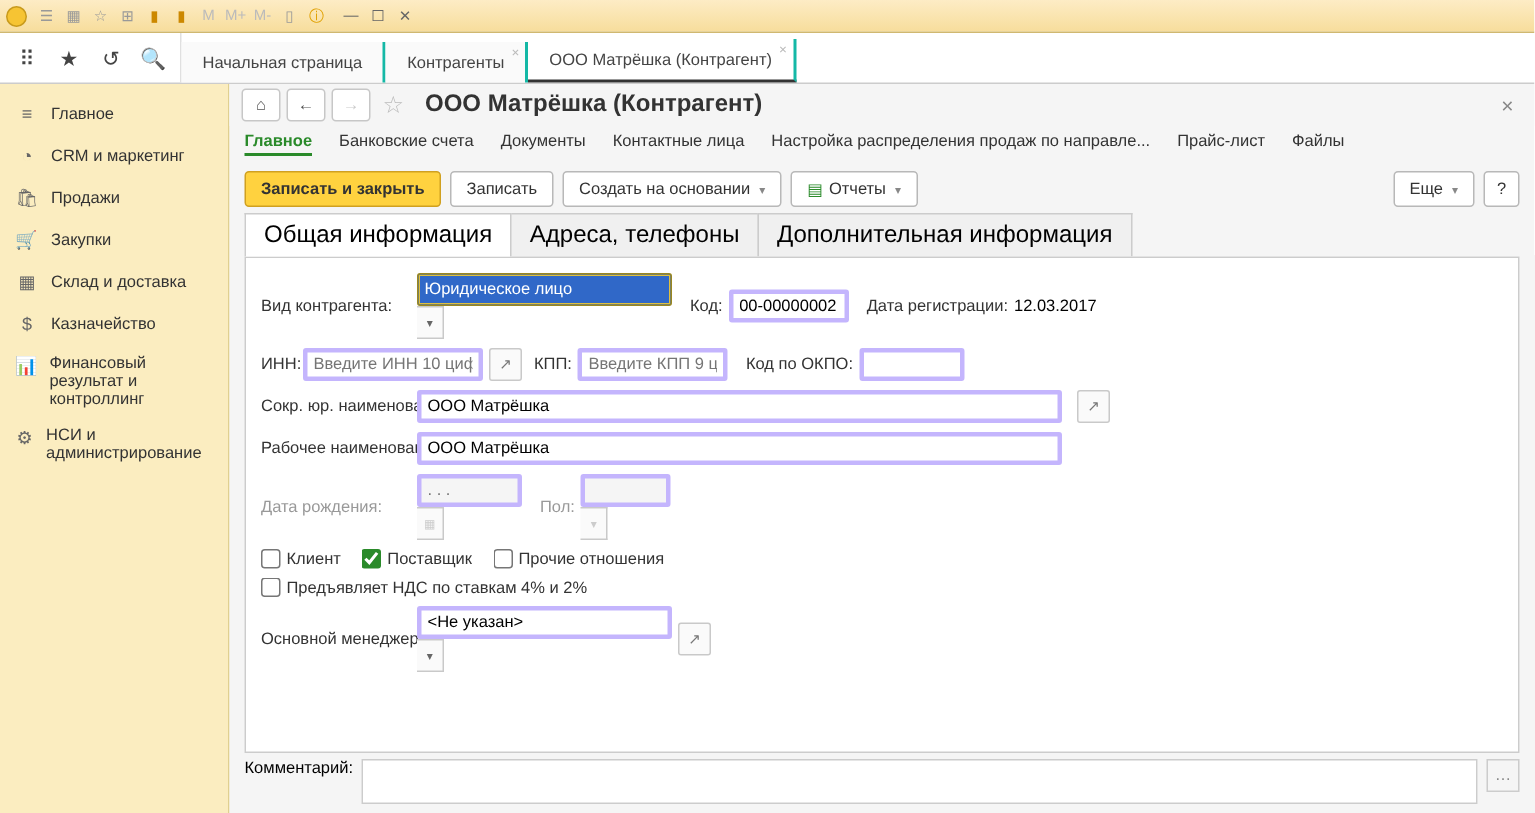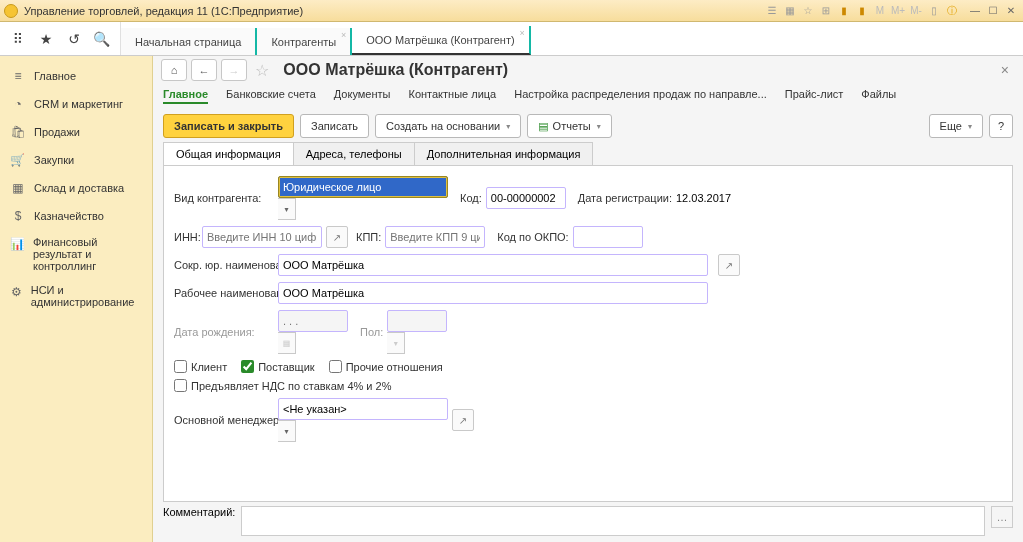--- a/index.html
+++ b/index.html
@@ -30,44 +30,43 @@
 .close-x { margin-left:auto; font-size:14px; color:#888; cursor:pointer; padding:0 6px;}
 .nav-row { padding: 2px 10px 6px; display:flex; gap:18px; font-size:11px;}
 .nav-row .nav { color:#333; cursor:pointer; padding:2px 0;}
 .nav-row .nav.active { color:#2a8a2a; border-bottom:2px solid #2a8a2a; font-weight:bold;}
 .action-row { padding:4px 10px; display:flex; gap:6px; align-items:center;}
 .btn { height:24px; padding:0 10px; background:#fff; border:1px solid #b8b8b8; border-radius:3px; font-size:11px; color:#333; display:flex; align-items:center; gap:4px; cursor:pointer;}
 .btn.primary { background:#ffd23f; border-color:#d0a020; font-weight:bold;justify-content:center;}
 .btn .dd { font-size:8px; color:#888; margin-left:2px;}
 .action-right { margin-left:auto; display:flex; gap:6px;}
 .subtabs { padding:0 10px; display:flex;}
-.subtabs .st { padding:5px 12px; font-size:11px; background:#f0f0f0; border:1px solid #ccc; border-bottom:none; cursor:pointer; margin-right:-1px;}
+.subtabs .st { padding:5px 12px; font-size:16px; background:#f0f0f0; border:1px solid #ccc; border-bottom:none; cursor:pointer; margin-right:-1px;}
 .subtabs .st.active { background:#fff; position:relative; z-index:2;}
 .form-panel { margin:0 10px; border:1px solid #ccc; background:#fff; padding:10px; flex:1; overflow:hidden;}
 .form-row { display:flex; align-items:center; margin-bottom:6px; font-size:11px; gap:4px;}
 .form-row label { color:#333; white-space:nowrap;}
 .form-row label.dim { color:#999;}
-.inp { height:22px; border:1px solid #c4b5fd; background:#fff; padding:0 4px; font-size:11px; border-radius:2px;}
+.inp { height:22px; border:3px solid #c4b5fd; background:#fff; padding:0 4px; font-size:11px; border-radius:2px;}
 .inp.sel { background:#3068c8; color:#fff; border:1px solid #9a8720; box-shadow:0 0 0 1px #e0c040 inset;}
 .dd-wrap { display:flex;flex-direction:column; }
 .dd-wrap .ddb { width:18px; height:22px; border:1px solid #c9c9c9; border-left:none; display:flex;align-items:center;justify-content:center; font-size:8px; color:#666; cursor:pointer; background:#fafafa;}
 .sq-btn-s { width:22px; height:22px; border:1px solid #c9c9c9; background:#fafafa; display:flex;align-items:center;justify-content:center; border-radius:2px; cursor:pointer; font-size:10px; color:#777;}
 .chk { display:flex; align-items:center; gap:4px; margin-right:10px;}
 .chk input { width:13px; height:13px;}
 .chk.green input { accent-color:#2a8a2a;}
 .comment-row { padding:4px 10px 6px; display:flex; align-items:flex-start; gap:6px; font-size:11px;}
 .comment-row textarea { flex:1; height:30px; border:1px solid #ccc; resize:none; font-size:11px; padding:2px;}
 .comment-row .expand { width:22px; height:22px; border:1px solid #ccc; display:flex;align-items:center;justify-content:center; cursor:pointer; color:#888;}
 </style>
 </head>
 <body>
 
 <div class="titlebar">
   <div class="app-icon"></div>
-  <div class="title">Управление торговлей, редакция 11  (1С:Предприятие)</div>
   <div class="icon-row">
     <span>☰</span>
     <span>▦</span>
     <span>☆</span>
     <span>⊞</span>
     <span style="color:#c80">▮</span>
     <span style="color:#c80">▮</span>
     <span style="color:#bbb">M</span>
     <span style="color:#bbb">M+</span>
     <span style="color:#bbb">M-</span>

